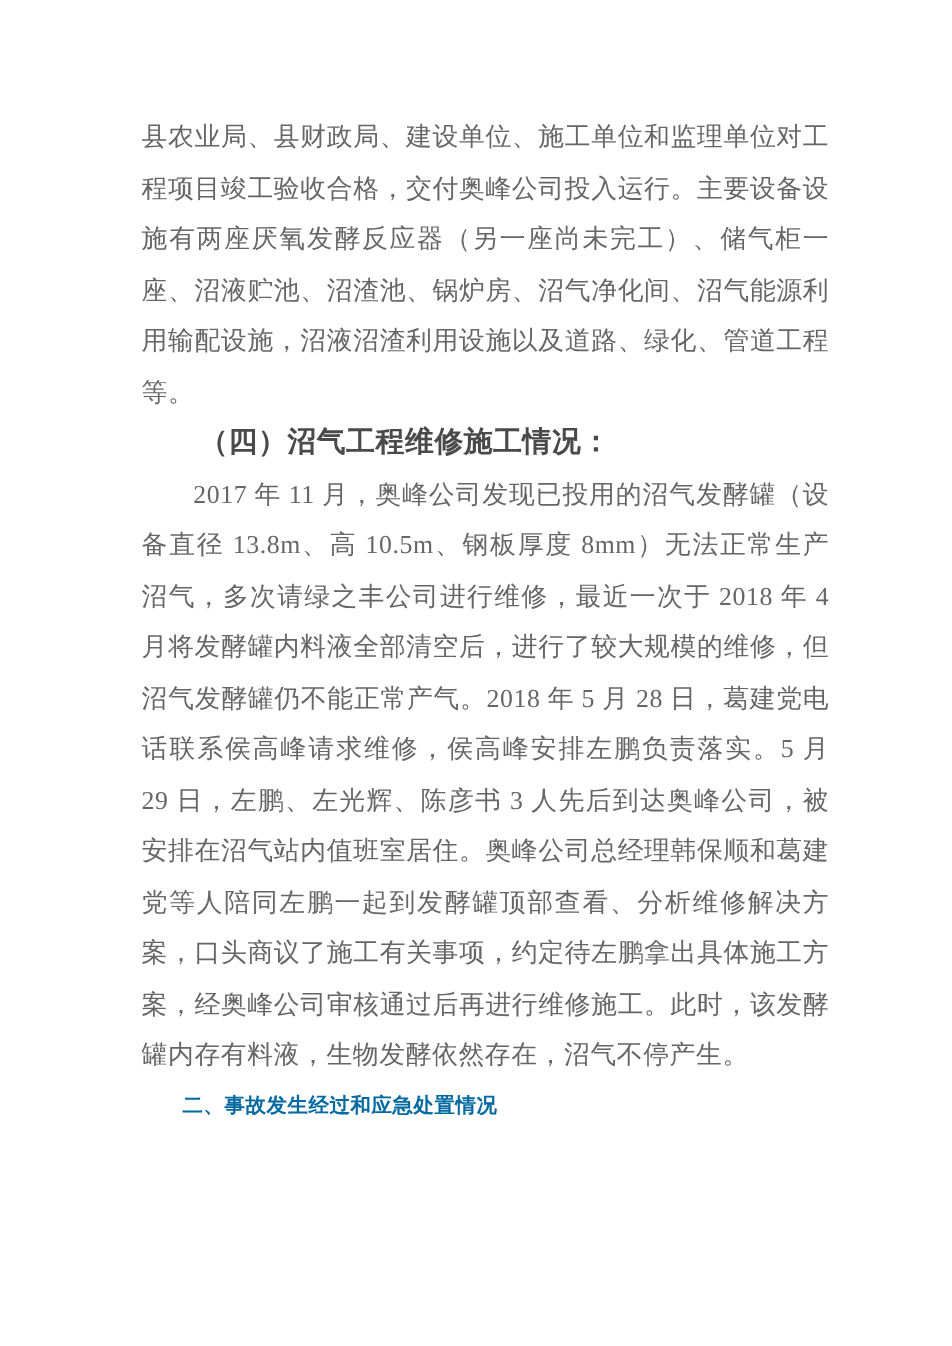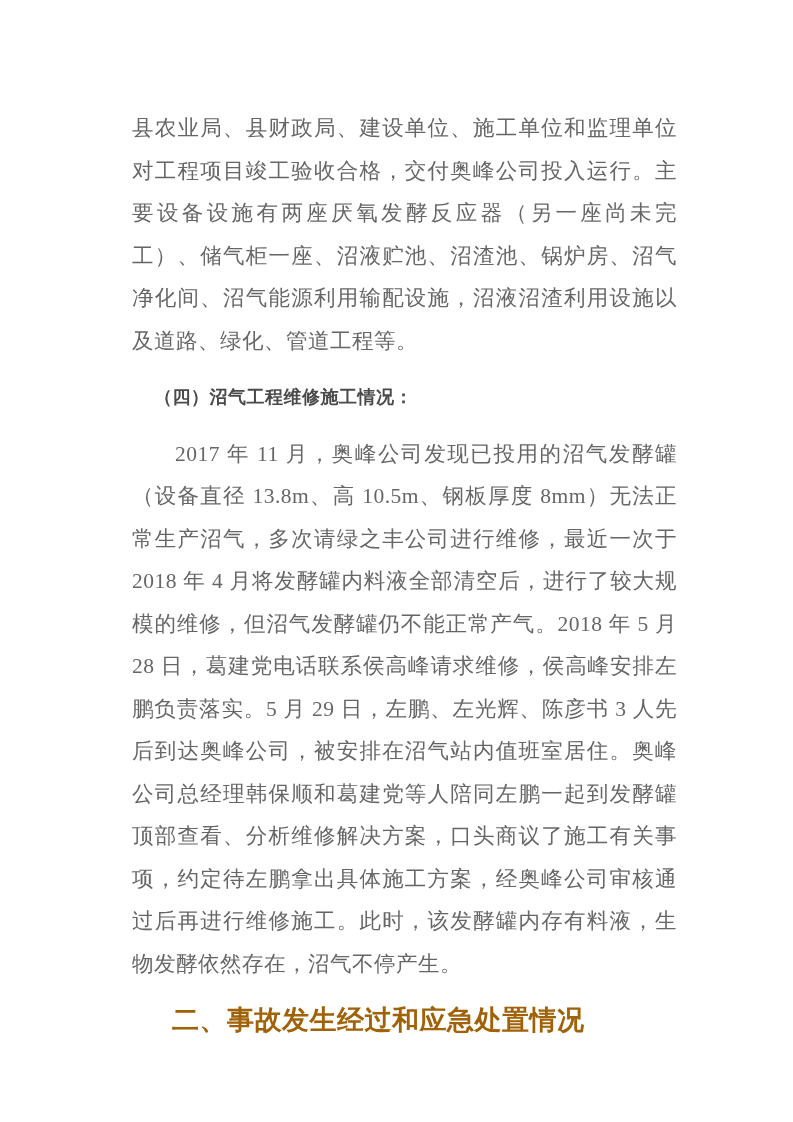--- a/index.html
+++ b/index.html
@@ -15,47 +15,47 @@
     overflow: hidden;
     font-family: "Liberation Serif", serif;
   }
   .content {
     position: absolute;
     left: 118px;
     top: 93px;
     width: 573px;
   }
   .para {
-    margin: 14px;
+    margin: 0;
     font-size: 21.5px;
     line-height: 42.5px;
     color: #666666;
     text-align: justify;
     text-indent: 2em;
     letter-spacing: 0.5px;
   }
   .para.no-indent {
     text-indent: 0;
   }
   .heading-kai {
     margin: 0;
-    font-size: 18px;
+    font-size: 24px;
     line-height: 42.5px;
     color: #4a4a4a;
     font-weight: bold;
     text-indent: 2em;
     text-align: justify;
     letter-spacing: 0.5px;
     font-family: "Liberation Serif", serif;
   }
   .heading-hei {
     margin: 0;
-    font-size: 27px;
+    font-size: 17px;
     line-height: 42.5px;
-    color: #a16207;
+    color: #0369a1;
     font-weight: bold;
     text-indent: 2em;
     text-align: justify;
     letter-spacing: 0.5px;
     font-family: "Liberation Sans", sans-serif;
   }
 </style>
 </head>
 <body>
 

